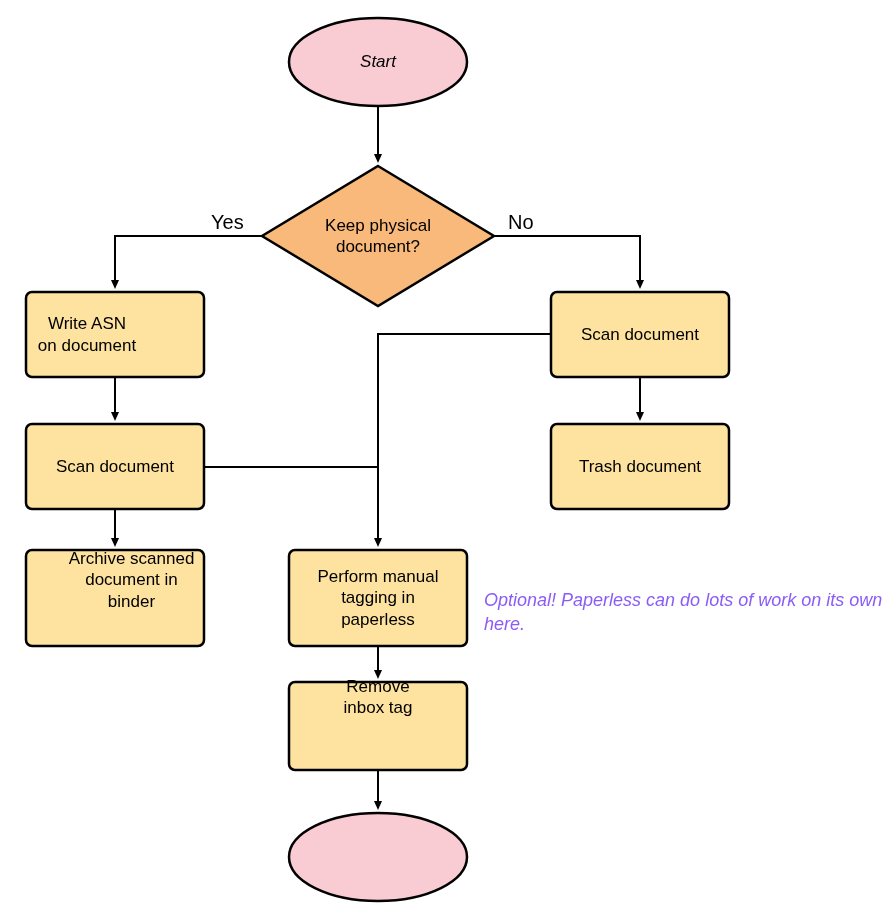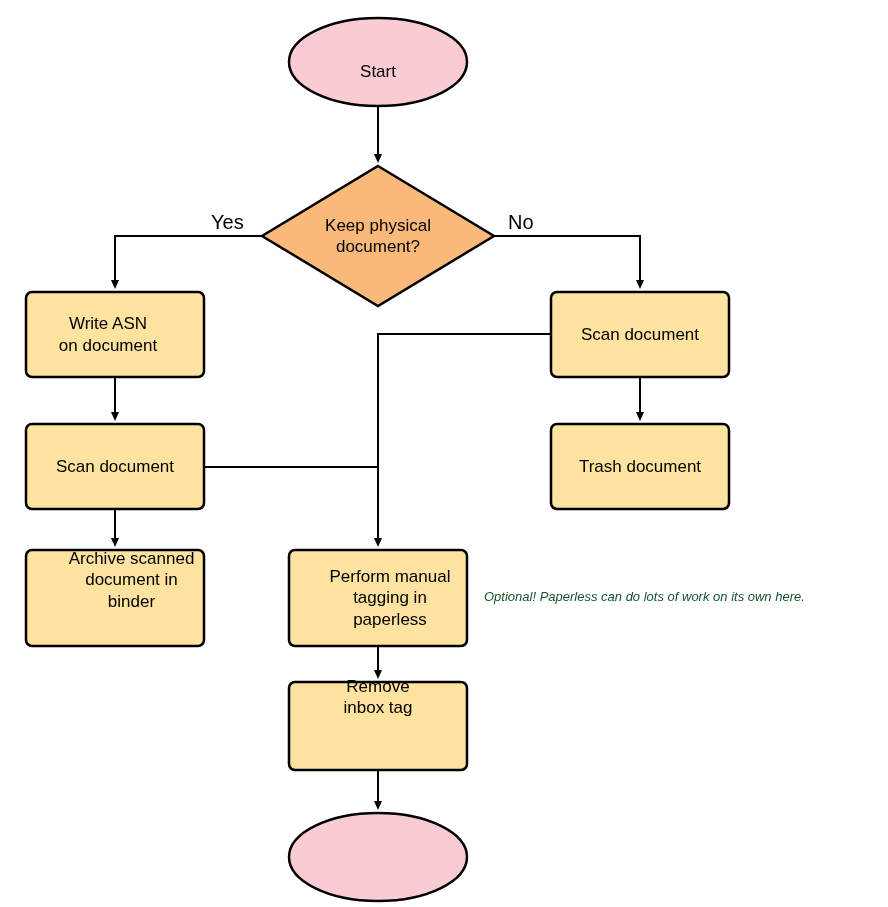--- a/index.html
+++ b/index.html
@@ -35,23 +35,23 @@
     white-space: pre-line;
   }
   .edge-label {
     position: absolute;
     font-size: 20px;
     color: #000000;
     text-align: center;
   }
   .note-text {
     position: absolute;
-    font-size: 13px;
+    font-size: 18px;
     font-style: italic;
-    color: #14532d;
+    color: #8b5cf6;
     line-height: 1.35;
     width: 400px;
   }
 </style>
 </head>
 <body>
 
 <div id="canvas">
 
   <svg id="flow-svg" width="888" height="907">
@@ -95,39 +95,39 @@
 
     <path d="M551,334 L378,334 L378,544" fill="none" stroke="#000000" stroke-width="2" marker-end="url(#arrow)"></path>
 
     <path d="M204,467 L378,467" fill="none" stroke="#000000" stroke-width="2"></path>
 
     <path d="M378,646 L378,676" fill="none" stroke="#000000" stroke-width="2" marker-end="url(#arrow)"></path>
 
     <path d="M378,770 L378,807" fill="none" stroke="#000000" stroke-width="2" marker-end="url(#arrow)"></path>
   </svg>
 
-  <div class="node-label" style="left:289px; top:28px; width:178px; height:88px;">Start</div>
+  <div class="node-label" style="left:289px; top:18px; width:178px; height:88px;font-style:italic;">Start</div>
 
   <div class="node-label" style="left:262px; top:166px; width:232px; height:140px;">Keep physical
 document?</div>
 
-  <div class="node-label" style="left:29px; top:292px; width:158px; height:85px;">Write ASN
+  <div class="node-label" style="left:8px; top:292px; width:158px; height:85px;">Write ASN
 on document</div>
 
   <div class="node-label" style="left:26px; top:424px; width:178px; height:85px;">Scan document</div>
 
   <div class="node-label" style="left:26px; top:532px; width:211px; height:96px;">Archive scanned
 document in
 binder</div>
 
   <div class="node-label" style="left:551px; top:292px; width:178px; height:85px;">Scan document</div>
 
   <div class="node-label" style="left:551px; top:424px; width:178px; height:85px;text-align:center;">Trash document</div>
 
-  <div class="node-label" style="left:289px; top:550px; width:178px; height:96px;margin-left:12px;">Perform manual
+  <div class="node-label" style="left:289px; top:550px; width:178px; height:96px;">Perform manual
 tagging in
 paperless</div>
 
   <div class="node-label" style="left:289px; top:653px; width:178px; height:88px;">Remove
 inbox tag</div>
 
 
   <div class="edge-label" style="left:211px; top:211px;">Yes</div>
 
   <div class="edge-label" style="left:508px; top:211px;">No</div>

